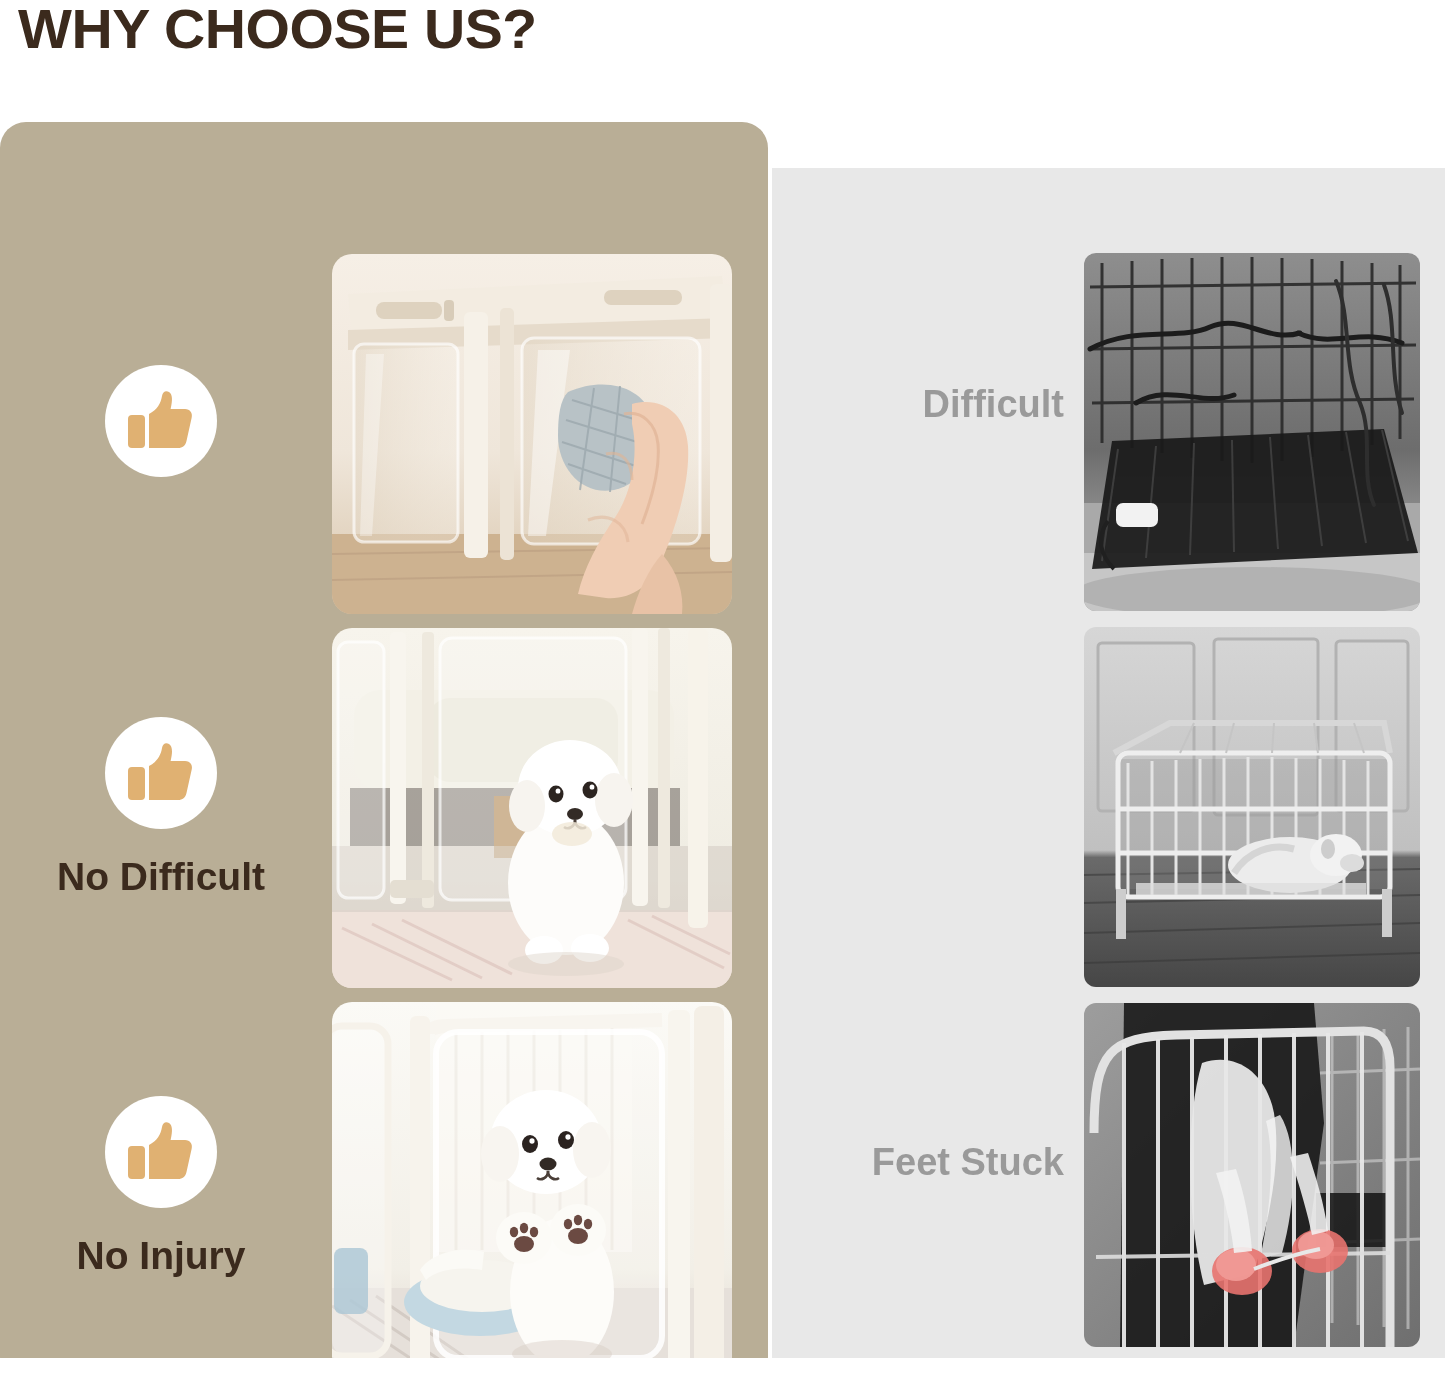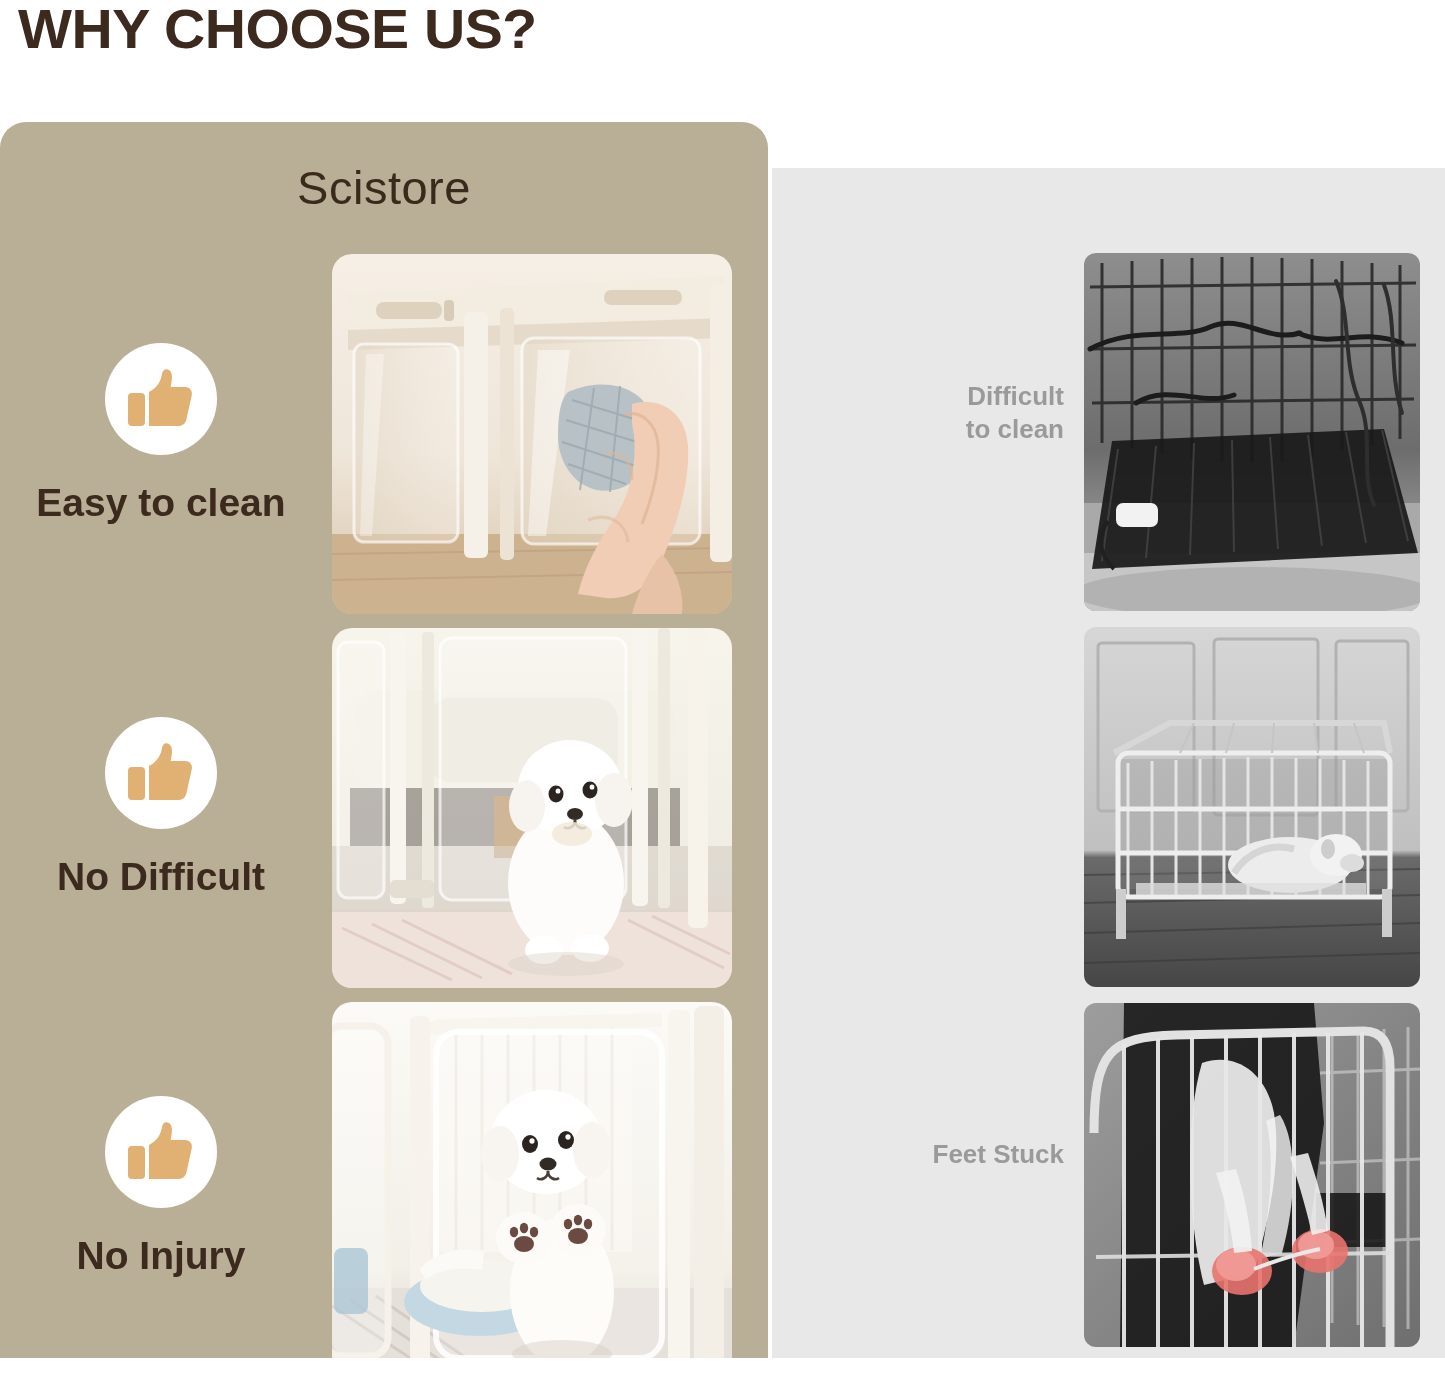--- a/index.html
+++ b/index.html
@@ -106,21 +106,21 @@
     position: absolute;
     border-radius: 20px;
     overflow: hidden;
   }
   .photo svg { display: block; width: 100%; height: 100%; }
 
   
   .con-label {
     position: absolute;
     text-align: right;
-    font-size: 26px;
+    font-size: 38px;
     font-weight: bold;
     color: #9a9a9a;
     line-height: 1.28;
   }
   .con-photo {
     position: absolute;
     border-radius: 12px;
     overflow: hidden;
     filter: grayscale(100%);
   }
@@ -131,21 +131,20 @@
 <body>
 
 <div id="stage">
 
   <div id="page-title">WHY CHOOSE US?</div>
 
   <div id="con-panel">
 
     <div class="con-label" style="left:20px; top:212px; width:272px;">
       <div>Difficult</div>
-      <div>to clean</div>
     </div>
 
     <div class="con-photo" style="left:312px; top:85px; width:336px; height:358px;">
       <svg viewBox="0 0 336 358" preserveAspectRatio="none">
         <defs>
           <linearGradient id="cg1" x1="0" y1="0" x2="0" y2="1">
             <stop offset="0" stop-color="#8e8e8e"></stop>
             <stop offset="0.55" stop-color="#6d6d6d"></stop>
             <stop offset="1" stop-color="#b9b9b9"></stop>
           </linearGradient>
@@ -331,31 +330,29 @@
         </g>
 
         <path d="M132 170 C142 200 148 230 150 250 L168 248 C166 218 160 190 152 166 Z" fill="#f2f2f2" opacity="0.9"></path>
         <path d="M206 154 C216 184 224 212 228 232 L244 228 C240 200 232 174 224 150 Z" fill="#f2f2f2" opacity="0.88"></path>
       </svg>
     </div>
   </div>
 
   <div id="pro-panel">
 
-    <div id="brand-name">Scistore</div>
 
     <div class="pro-row" style="top:132px; height:360px;">
       <div class="pro-left">
         <div class="thumb-circle">
           <svg width="70" height="66" viewBox="0 0 70 66">
             <rect x="2" y="27" width="17" height="33" rx="4" fill="#e0b172"></rect>
             <path d="M23 60 L23 26 C31 22 35 15 36 8 C36.7 3.5 40 2 43 4 C46.5 6.2 46.8 12 44.6 21 L59 21 C64 21 67 25 65.6 30 L60.5 53 C59.6 57.5 56.5 60 52 60 Z" fill="#e0b172"></path>
           </svg>
         </div>
-        <div class="pro-label">Easy to clean</div>
       </div>
 
       <div class="photo" style="left:332px; top:0px; width:400px; height:360px;">
         <svg viewBox="0 0 400 360" preserveAspectRatio="none">
           <defs>
             <linearGradient id="pg1" x1="0" y1="0" x2="0" y2="1">
               <stop offset="0" stop-color="#f6efe6"></stop>
               <stop offset="0.55" stop-color="#efe6da"></stop>
               <stop offset="1" stop-color="#d8c5ab"></stop>
             </linearGradient>

